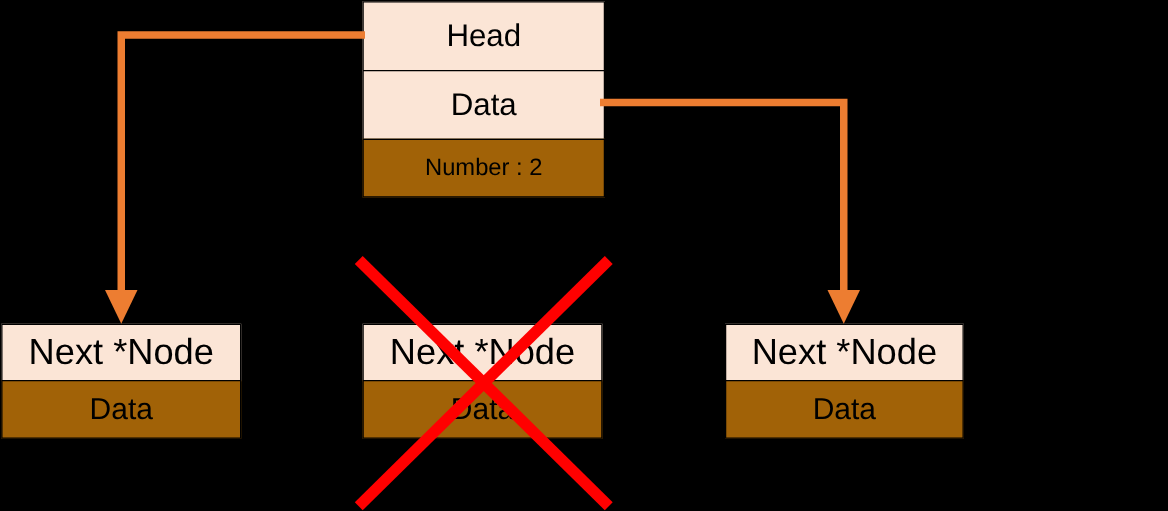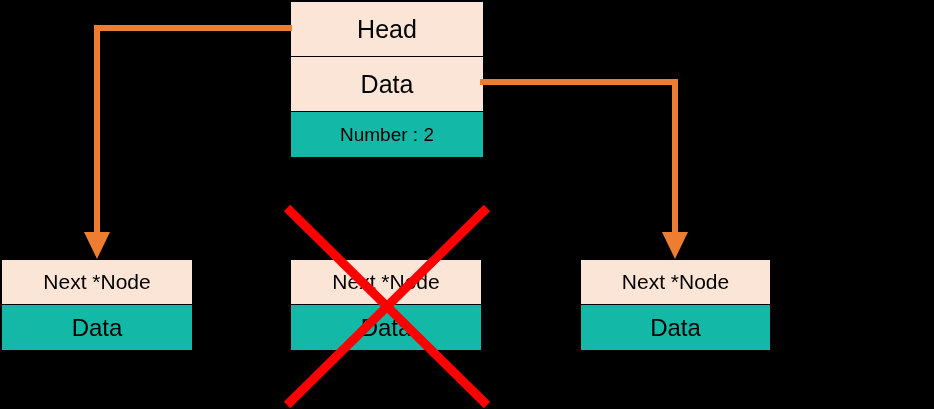--- a/index.html
+++ b/index.html
@@ -24,31 +24,31 @@
     position: absolute;
     box-sizing: border-box;
     display: flex;
     align-items: center;
     justify-content: center;
     color: #000000;
     border: 1px solid #000000;
     white-space: nowrap;
   }
   .cell-pink { background: #FBE5D6; }
-  .cell-white { background: #14b8a6; }
+  .cell-white { background: #a16207; }
 
   
   #header-struct { left: 289px; top: 0px; width: 194px; height: 157px; }
   #header-struct .r-head   { left: 0; top: 0px;   width: 194px; height: 56px; font-size: 25px; }
   #header-struct .r-tail   { left: 0; top: 55px;  width: 194px; height: 56px; font-size: 25px; }
   #header-struct .r-number { left: 0; top: 110px; width: 194px; height: 47px; font-size: 19px; }
 
   
   .node { top: 258px; height: 92px; }
-  .node .r-next { left: 0; top: 0px;  width: 100%; height: 46px; font-size: 21px; }
+  .node .r-next { left: 0; top: 0px;  width: 100%; height: 46px; font-size: 29px; }
   .node .r-data { left: 0; top: 45px; width: 100%; height: 47px; font-size: 24px; }
 
   #node-1 { left: 0px;   width: 194px; }
   #node-2 { left: 289px; width: 194px; }
   #node-3 { left: 579px; width: 193px; }
 
   
   #overlay {
     position: absolute;
     left: 0; top: 0;

